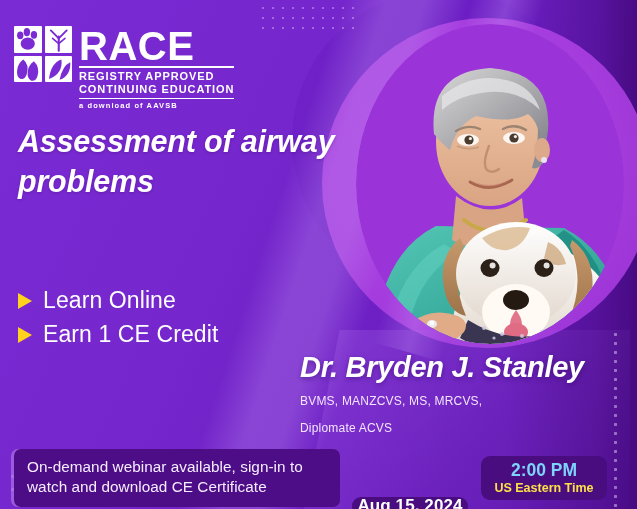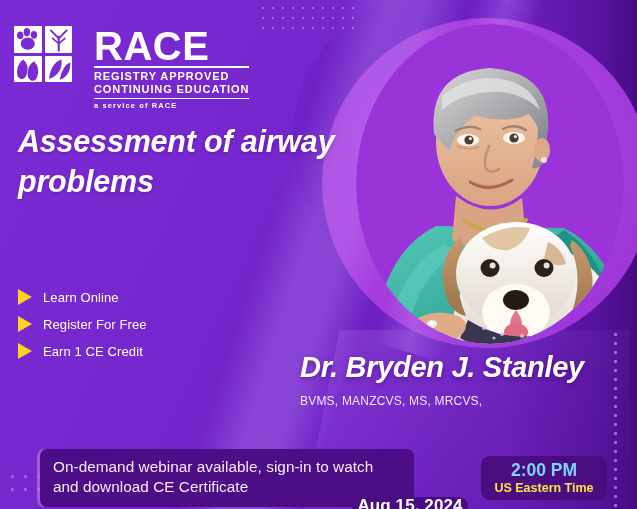--- a/index.html
+++ b/index.html
@@ -71,21 +71,21 @@
   
   .dot-row-bl {
     position:absolute; left:6px; top:470px; width:130px; height:30px;
     background-image:radial-gradient(rgba(222,198,248,.38) 1.4px, transparent 1.5px);
     background-size:13px 13px;
   }
 
   
   .logo {
     position:absolute; left:14px; top:26px;
-    display:flex; align-items:flex-start; gap:22px;
+    display:flex; align-items:flex-start; gap:7px;
   }
   .logo-grid {
     width:58px; height:56px;
     display:grid; grid-template-columns:1fr 1fr; grid-template-rows:1fr 1fr;
     gap:3px;
   }
   .logo-cell { background:#ffffff; position:relative; overflow:hidden; border-radius:1px; }
   .logo-cell svg { display:block; width:100%; height:100%; }
 
   .logo-words { padding-top:2px; }
@@ -117,44 +117,43 @@
     margin-bottom:11px;
   }
   .bullet-arrow {
     width:0; height:0;
     border-top:8.5px solid transparent;
     border-bottom:8.5px solid transparent;
     border-left:14px solid #ffd21e;
     flex:0 0 auto;
   }
   .bullet-label {
-    color:#ffffff; font-size:13px; font-weight:400; line-height:1;
+    color:#ffffff; font-size:23px; font-weight:400; line-height:1;
     letter-spacing:.1px;
   }
 
   
   .speaker { position:absolute; left:300px; top:352px; width:337px; text-align:left; }
   .speaker-name {
     color:#fff; font-size:29px; font-weight:700; font-style:italic;
     line-height:1.05; letter-spacing:-.3px;
     text-shadow:0 2px 5px rgba(45,0,90,.45);
   }
   .speaker-creds {
     color:#f3e4ff; font-size:12px; font-weight:300; line-height:1.18;
     margin-top:12px; letter-spacing:.2px;
   }
 
   
   .ondemand {
-    position:absolute; left:14px; top:449px; width:374px;
+    position:absolute; left:14px; top:449px; width:326px;
     background:#4c0d86;
     border-radius:7px;
     padding:8px 11px 9px 13px;
     box-shadow:-3px 0 0 0 rgba(176,118,230,.65);
-    margin-left:26px;
   }
   .ondemand-text {
     color:#f6ecff; font-size:15.3px; font-weight:400; line-height:1.33;
     letter-spacing:.05px;
   }
 
   
   .pill {
     position:absolute;
     background:#4a0d80;
@@ -332,46 +331,43 @@
           <path d="M16 27 q3-16 12-20 q1 15 -12 20 z" fill="#7b2bd4"></path>
         </svg>
       </div>
     </div>
     <div class="logo-words">
       <div class="logo-race">RACE</div>
       <div class="logo-rule"></div>
       <div class="logo-sub1">REGISTRY APPROVED</div>
       <div class="logo-sub2">CONTINUING EDUCATION</div>
       <div class="logo-rule2"></div>
-      <div class="logo-sub3">a service of RACE</div>
+      <div class="logo-sub3">a download of AAVSB</div>
     </div>
   </div>
 
   <div class="title">
     <div>Assessment of airway problems</div>
   </div>
 
   <div class="bullets">
     <div class="bullet-row">
       <span class="bullet-arrow"></span>
       <span class="bullet-label">Learn Online</span>
     </div>
     <div class="bullet-row">
       <span class="bullet-arrow"></span>
-      <span class="bullet-label">Register For Free</span>
-    </div>
-    <div class="bullet-row">
-      <span class="bullet-arrow"></span>
       <span class="bullet-label">Earn 1 CE Credit</span>
     </div>
   </div>
 
   <div class="speaker">
     <div class="speaker-name">Dr. Bryden J. Stanley</div>
     <div class="speaker-creds">BVMS, MANZCVS, MS, MRCVS,</div>
+    <div class="speaker-creds">Diplomate ACVS</div>
   </div>
 
   <div class="ondemand">
     <div class="ondemand-text">On-demand webinar available, sign-in to watch and download CE Certificate</div>
   </div>
 
   <div class="pill pill-date">
     <div class="pill-date-text">Aug 15, 2024</div>
   </div>
 

